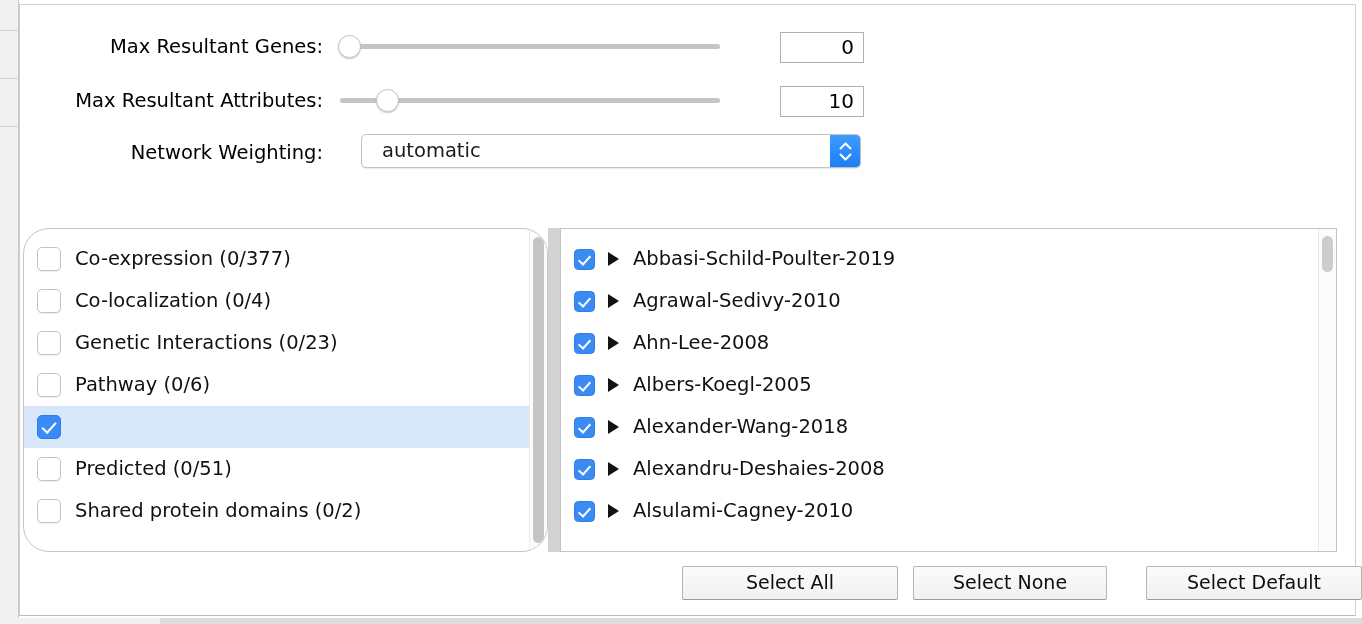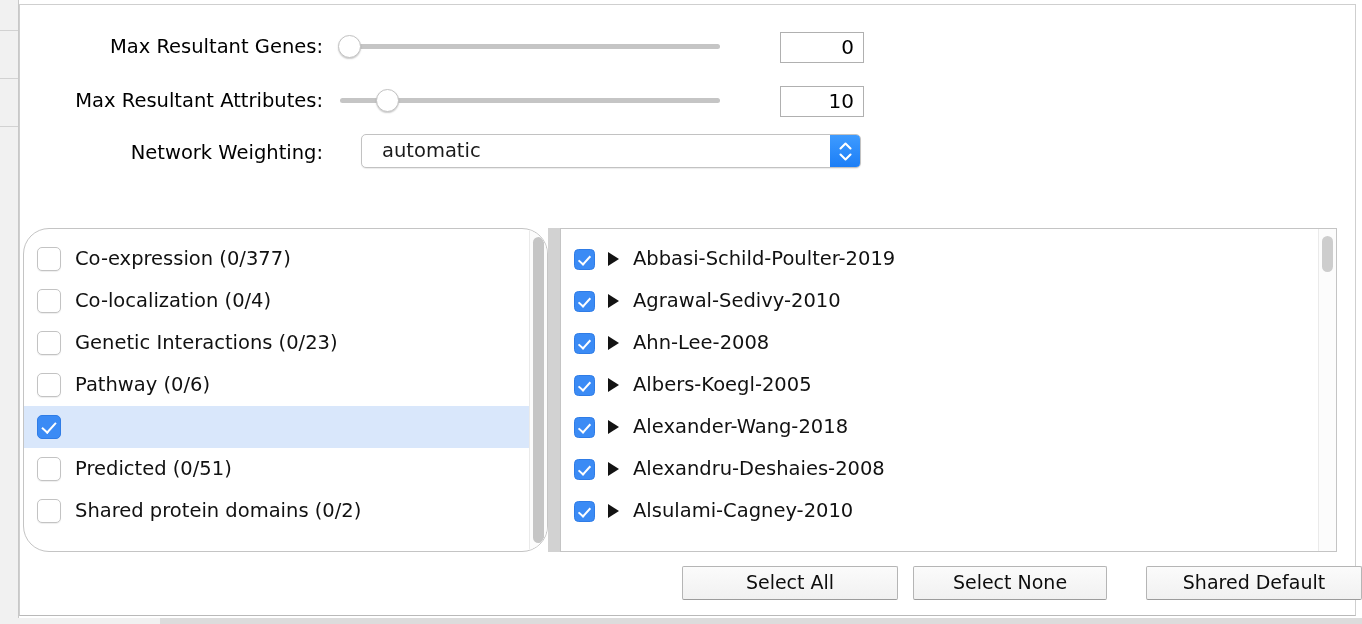--- a/index.html
+++ b/index.html
@@ -418,21 +418,21 @@
             <span class="row-label">Alsulami-Cagney-2010</span>
           </div>
         </div>
       <div class="vscroll">
         <div class="vthumb"></div>
       </div>
     </div>
 
     <div class="btn btn-all">Select All</div>
     <div class="btn btn-none">Select None</div>
-    <div class="btn btn-default">Shared Default</div>
+    <div class="btn btn-default">Select Default</div>
 
   </div>
 
   <div class="bottom-gutter">
     <div class="bg-thumb"></div>
   </div>
 
 </div>
 
 </body></html>

